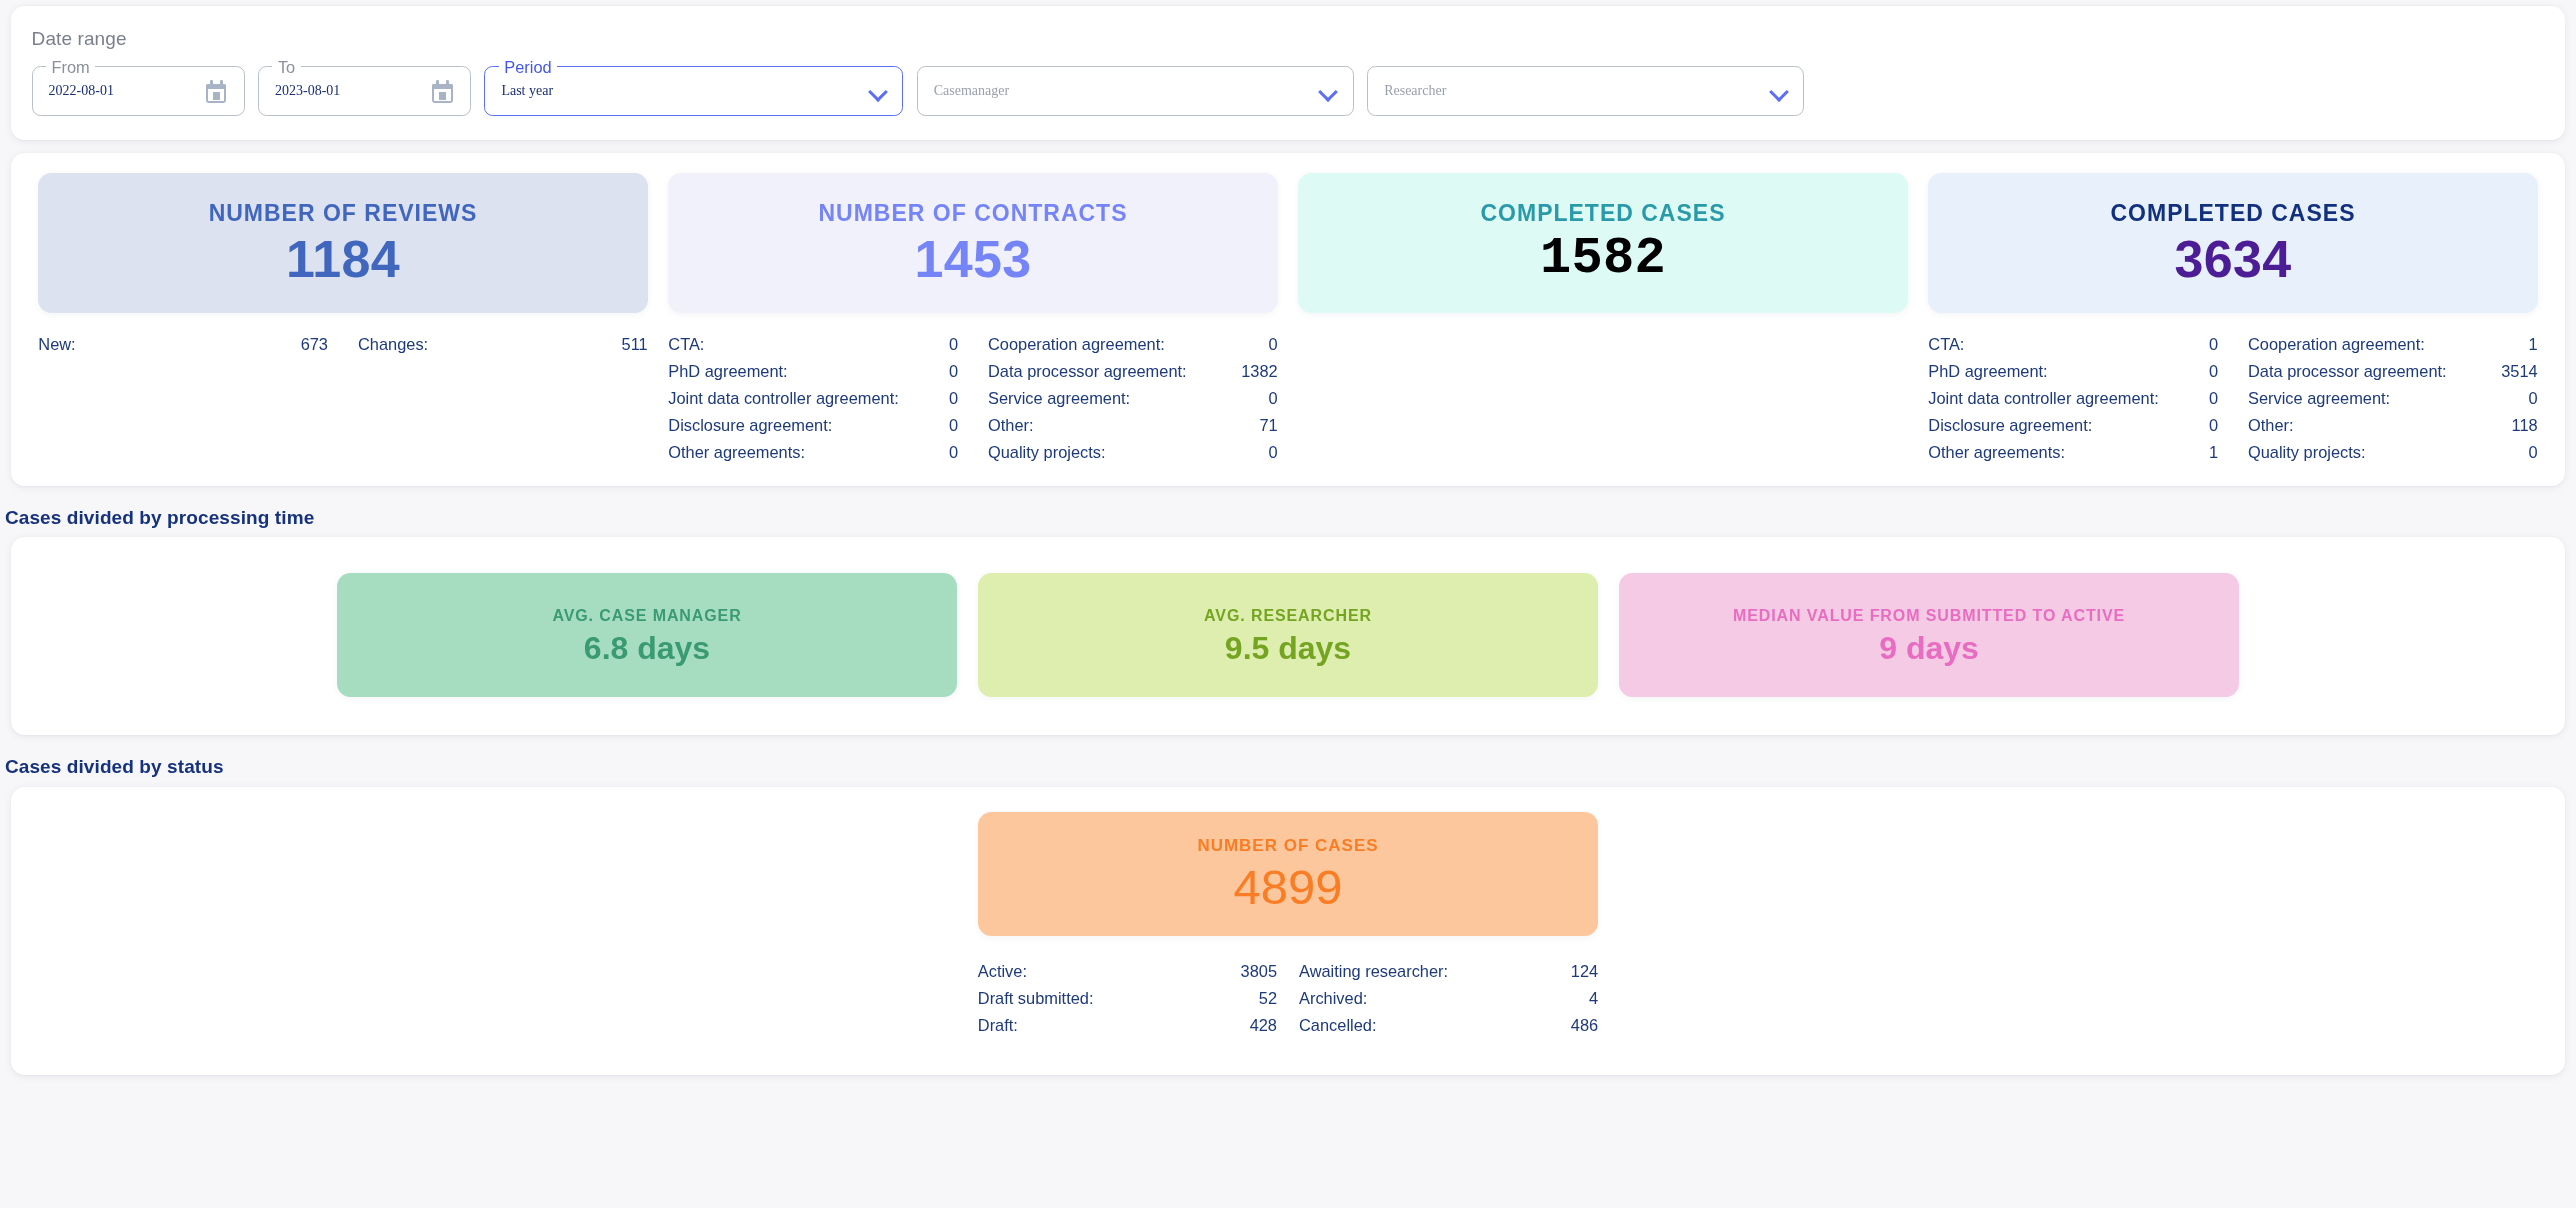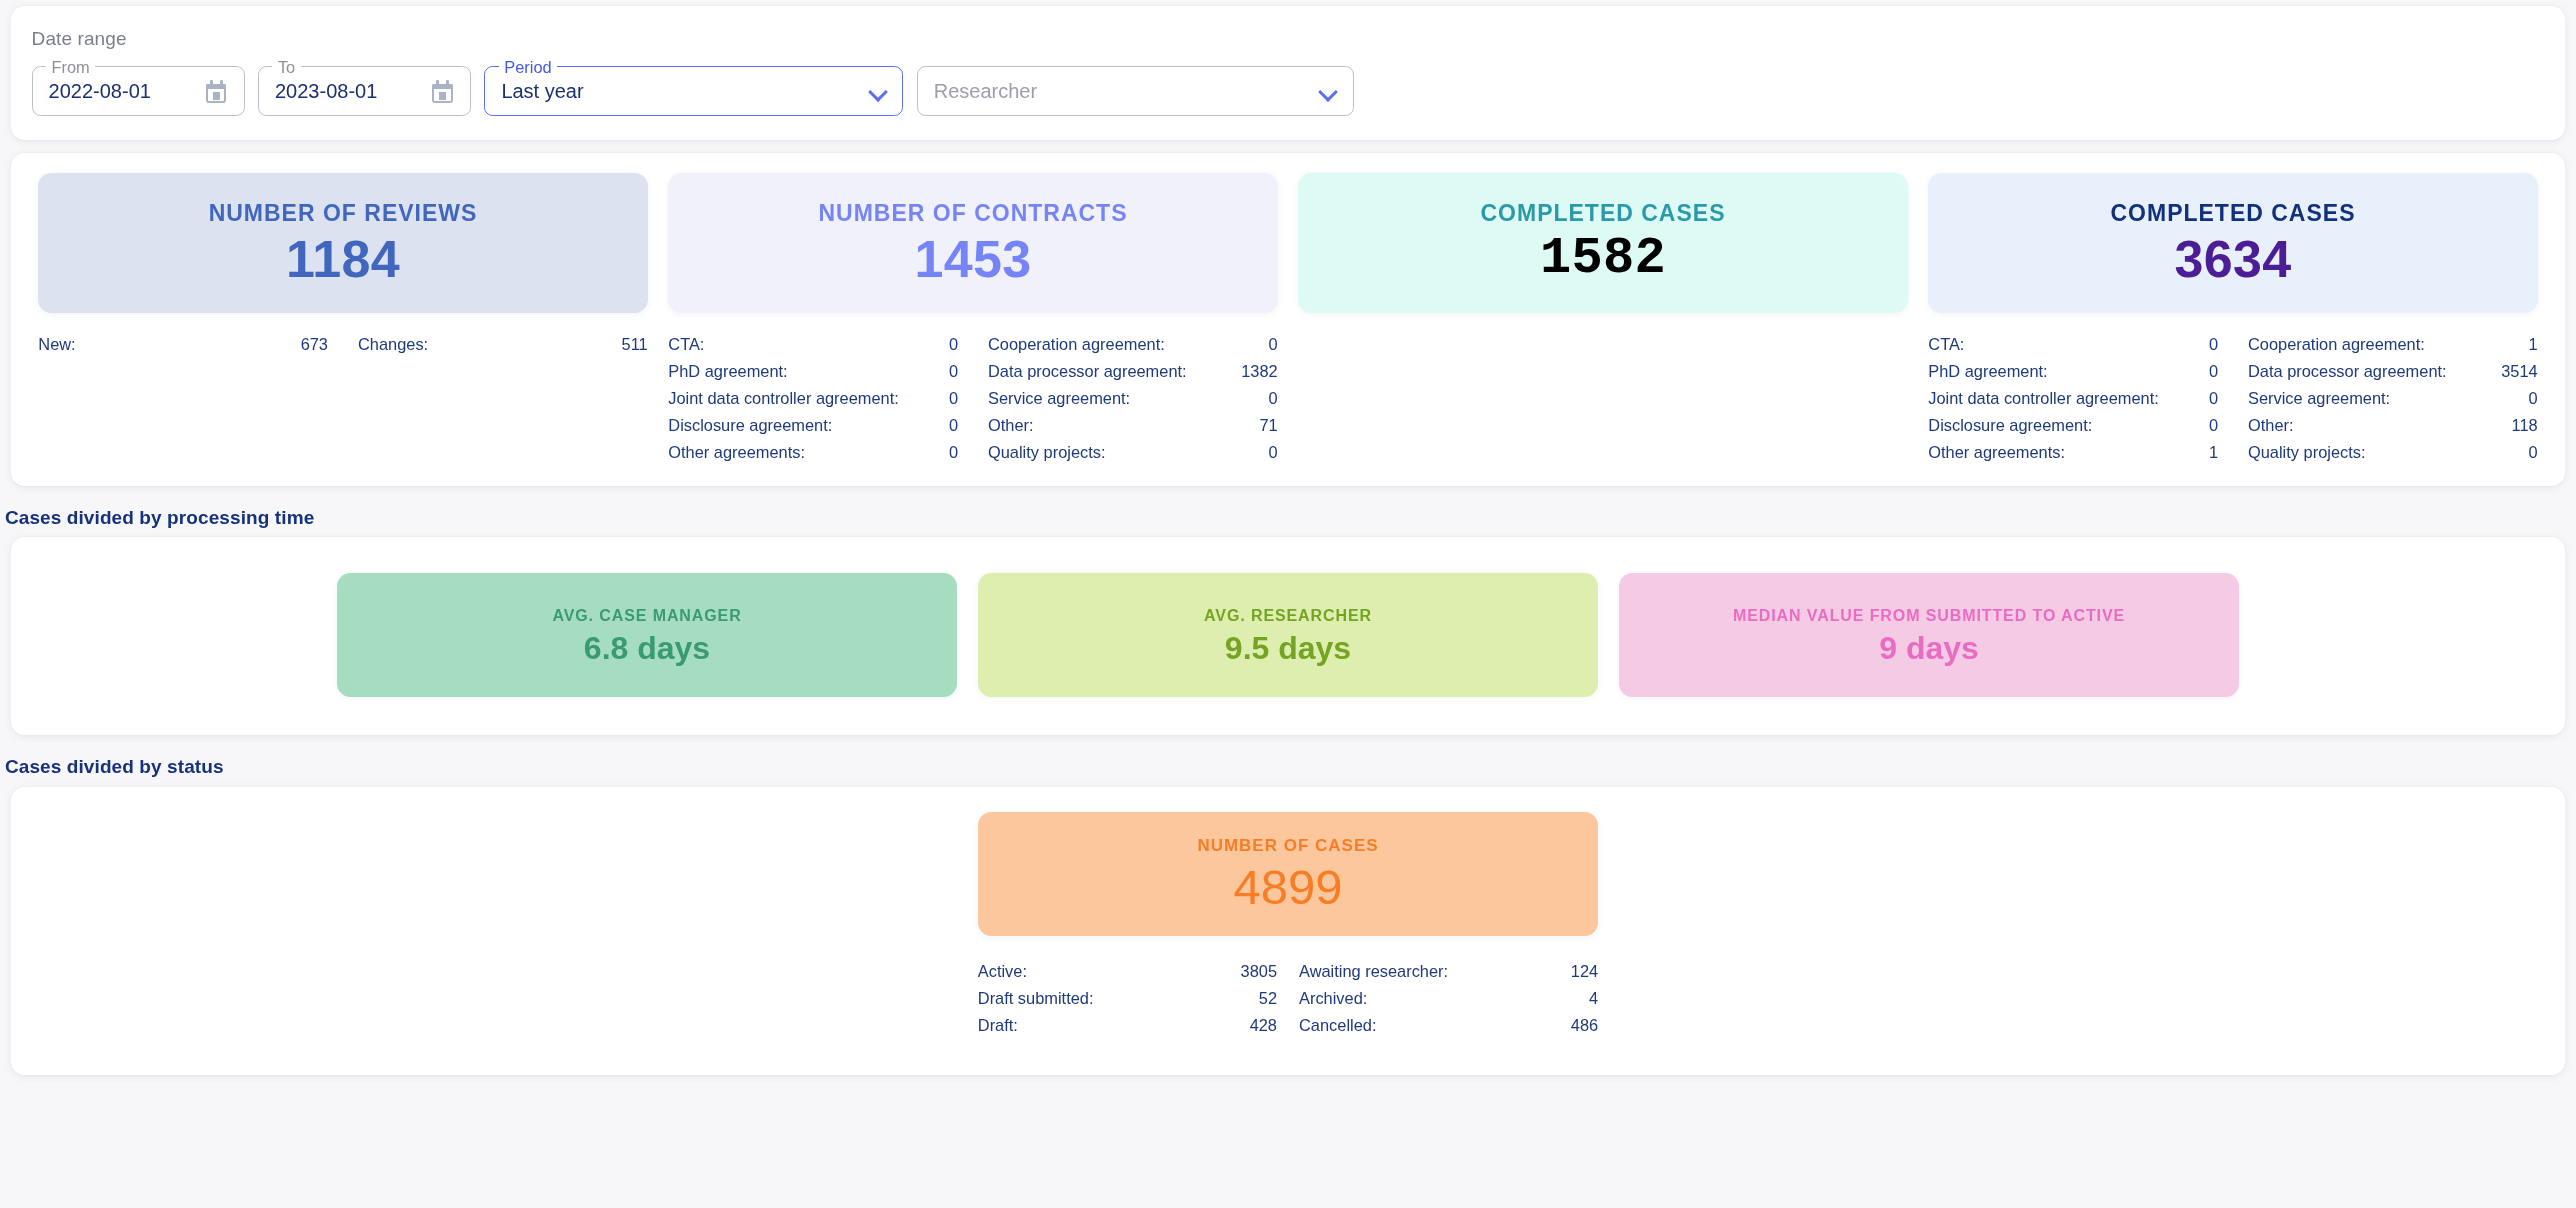--- a/index.html
+++ b/index.html
@@ -65,24 +65,25 @@
     padding: 0 5.5px;
     background: #ffffff;
     font-size: 16.4px;
     color: #8b9099;
     line-height: 20.6px;
     white-space: nowrap;
   }
   .field.focused .field-label { color: #4458e8; }
 
   .field-value {
-    font-size: 20px;
+    font-size: 14px;
     color: #9aa0aa;
     white-space: nowrap;
     flex: 1;
+    font-family: Liberation Serif, serif;
   }
   .field-value.filled { color: #1b2f73; }
 
   .date-field { width: 213px; }
   .period-field { width: 419px; }
   .select-field { width: 437px; }
 
   
   .cal-icon { width: 23px; height: 23px; position: relative; flex: 0 0 auto; }
   .cal-icon .body {
@@ -281,20 +282,24 @@
             <span class="dot"></span>
         </span>
       </div>
 
       <div class="field period-field focused">
         <span class="field-label">Period</span>
         <span class="field-value filled">Last year</span>
         <span class="chev"></span>
       </div>
 
+      <div class="field select-field">
+        <span class="field-value">Casemanager</span>
+        <span class="chev"></span>
+      </div>
 
       <div class="field select-field">
         <span class="field-value">Researcher</span>
         <span class="chev"></span>
       </div>
 
     </div>
   </div>
 
   <div class="panel kpi-panel">

